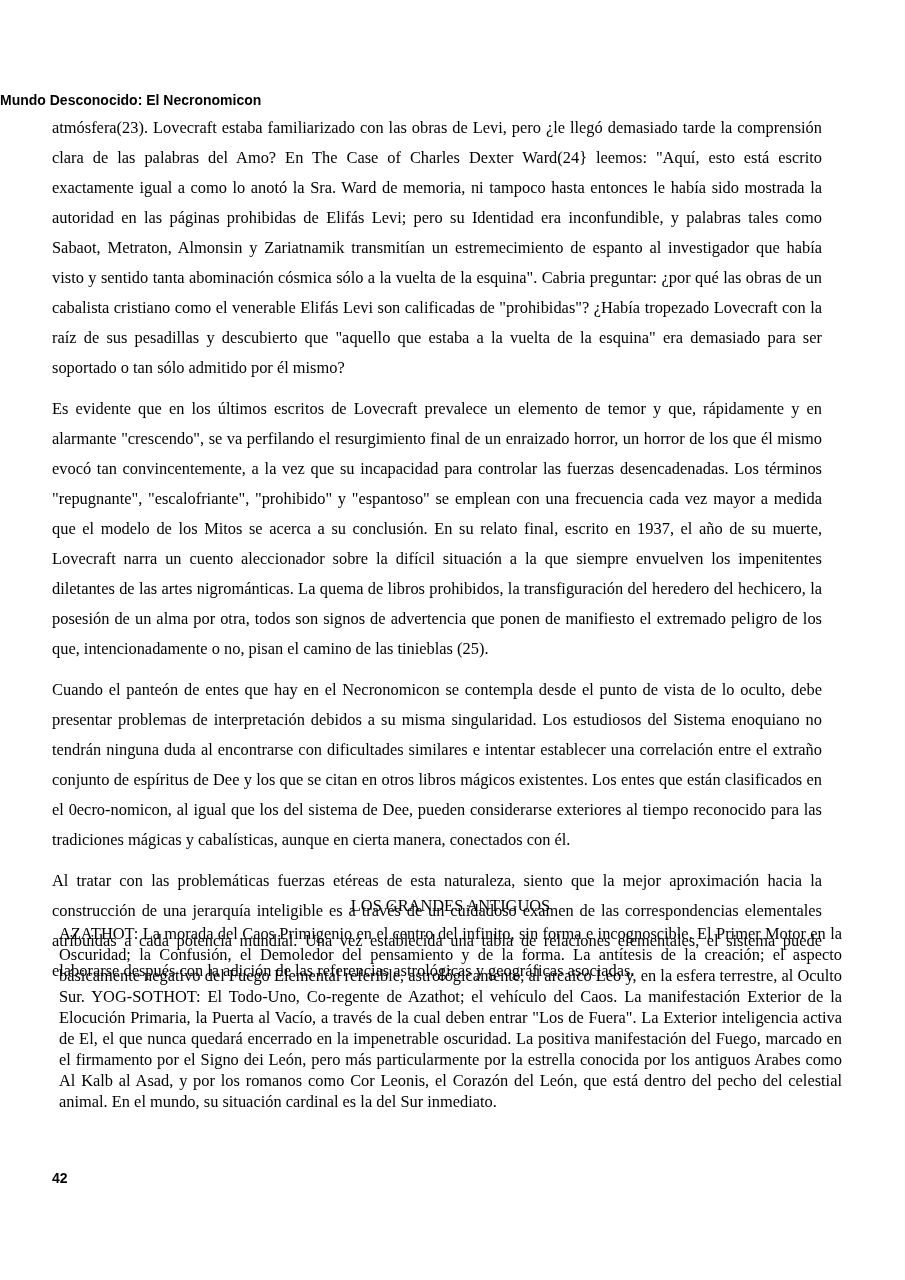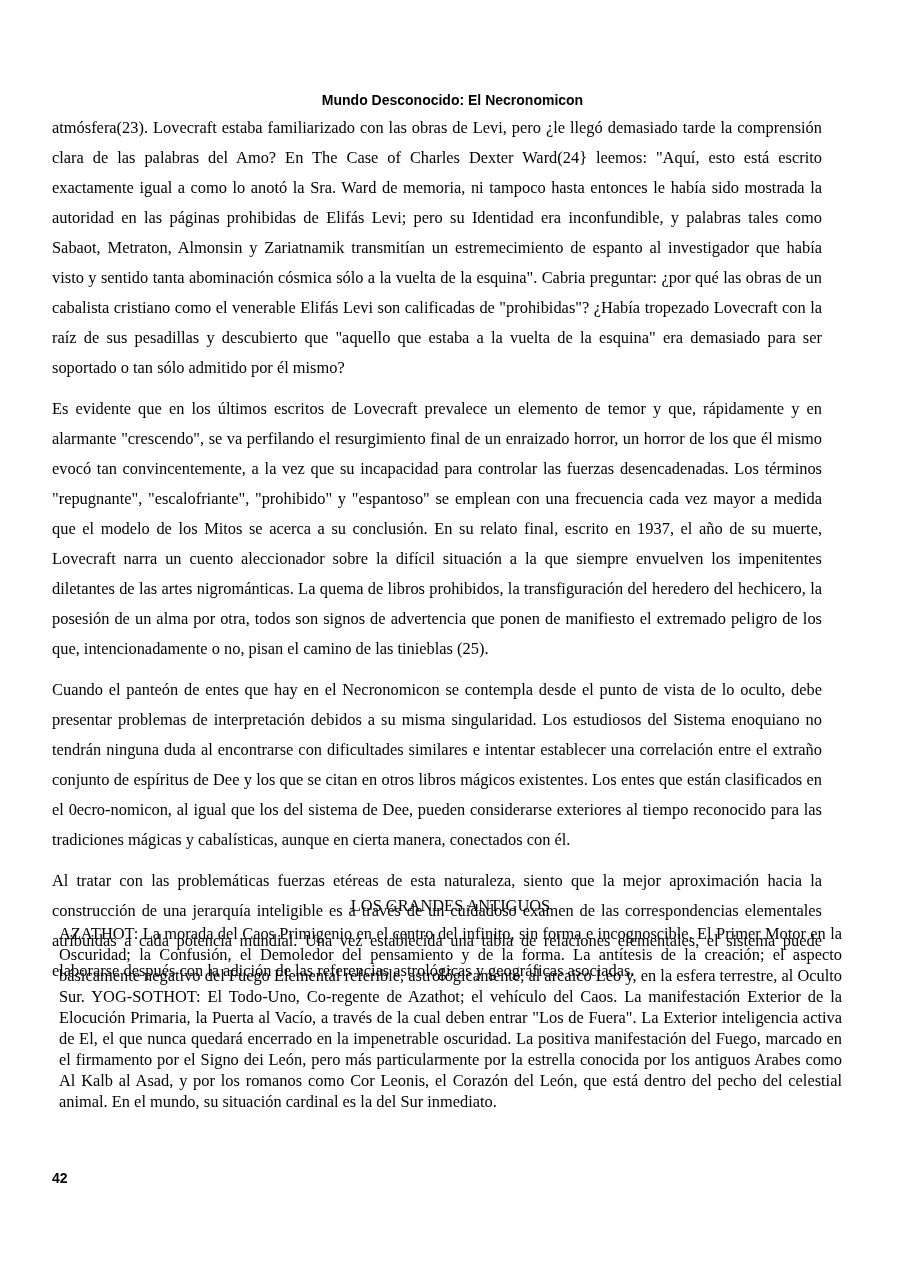--- a/index.html
+++ b/index.html
@@ -1,18 +1,18 @@
 <!DOCTYPE html>
 <html><head>
 <meta charset="utf-8">
 <style>
   html, body { margin: 0; padding: 0; background: #ffffff; }
   body { width: 905px; height: 1280px; position: relative; overflow: hidden; color: #000; }
   .header {
-    position: absolute; top: 92px; left: 0; width: 905px; text-align: center;
+    position: absolute; top: 92px; left: 0; width: 905px; text-align: left;
     font-family: "Liberation Sans", sans-serif; font-weight: bold; font-size: 14px;
   }
   .body-text {
     position: absolute; left: 52px; top: 113px; width: 770px;
     font-family: "Liberation Serif", serif; font-size: 16.4px; line-height: 30px;
     text-align: justify;
   }
   .body-text p { margin: 0 0 11px 0; }
   .section {
     position: absolute; left: 52px; top: 895px; width: 797px;

